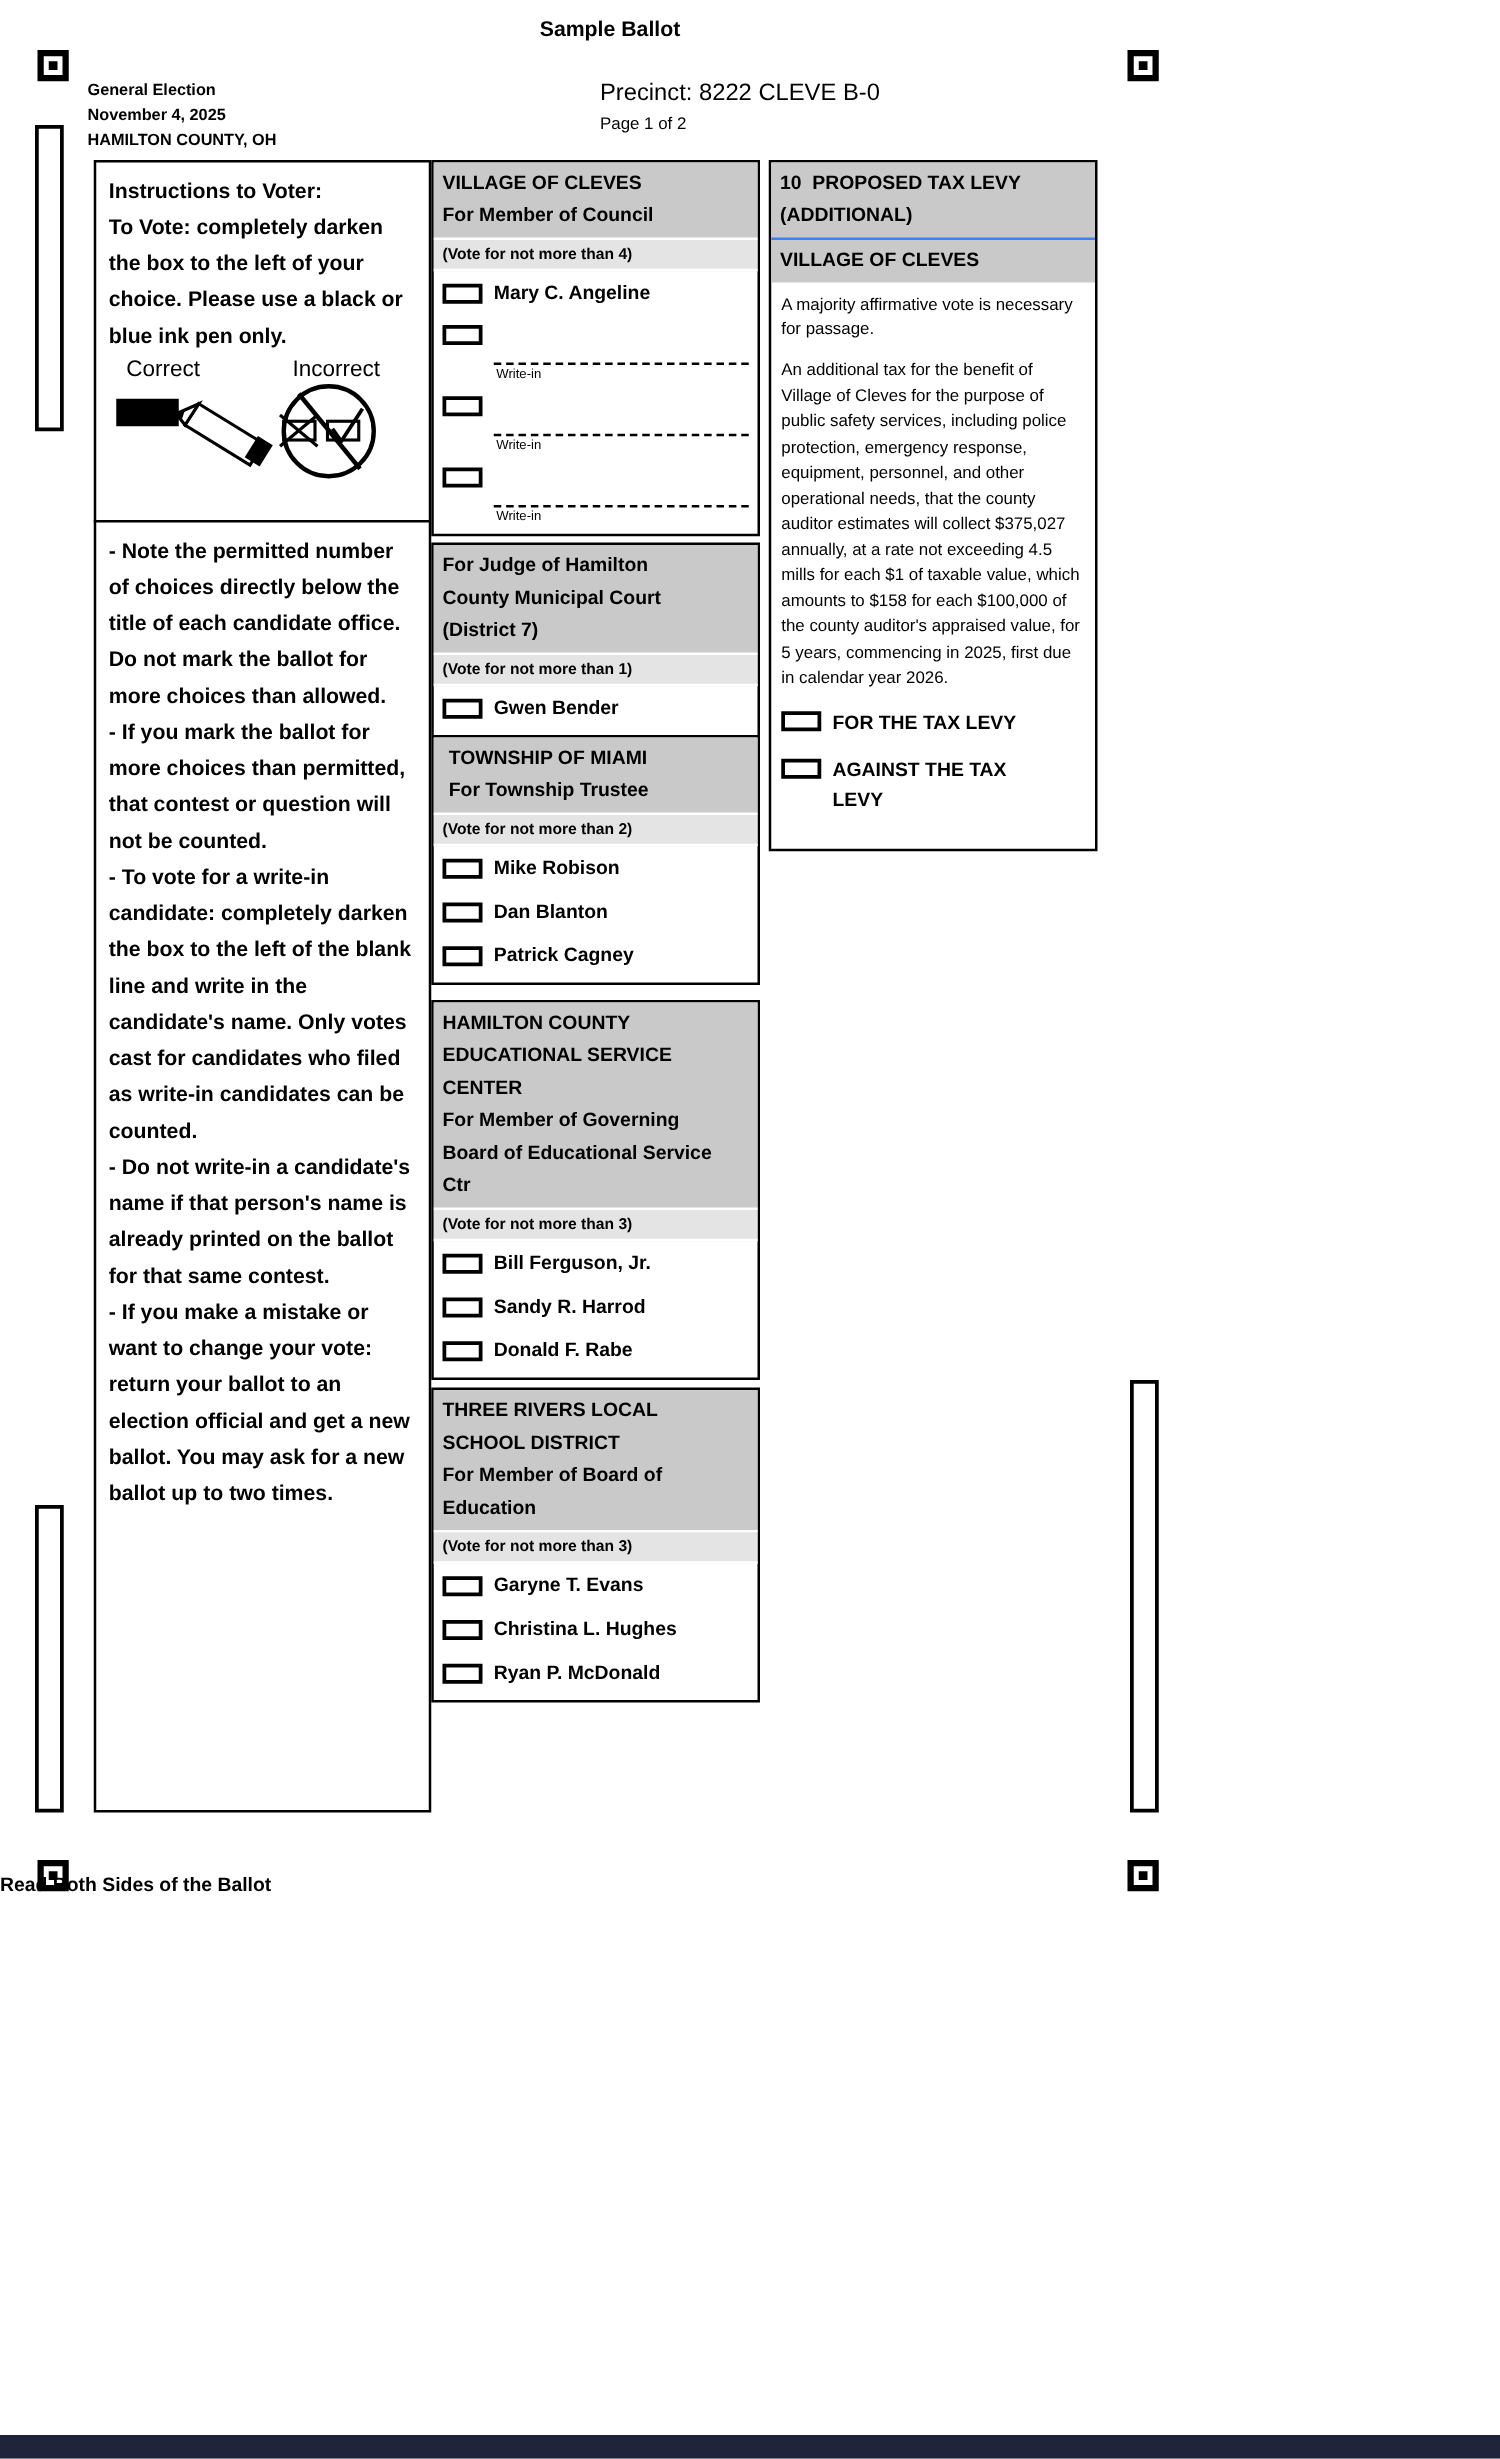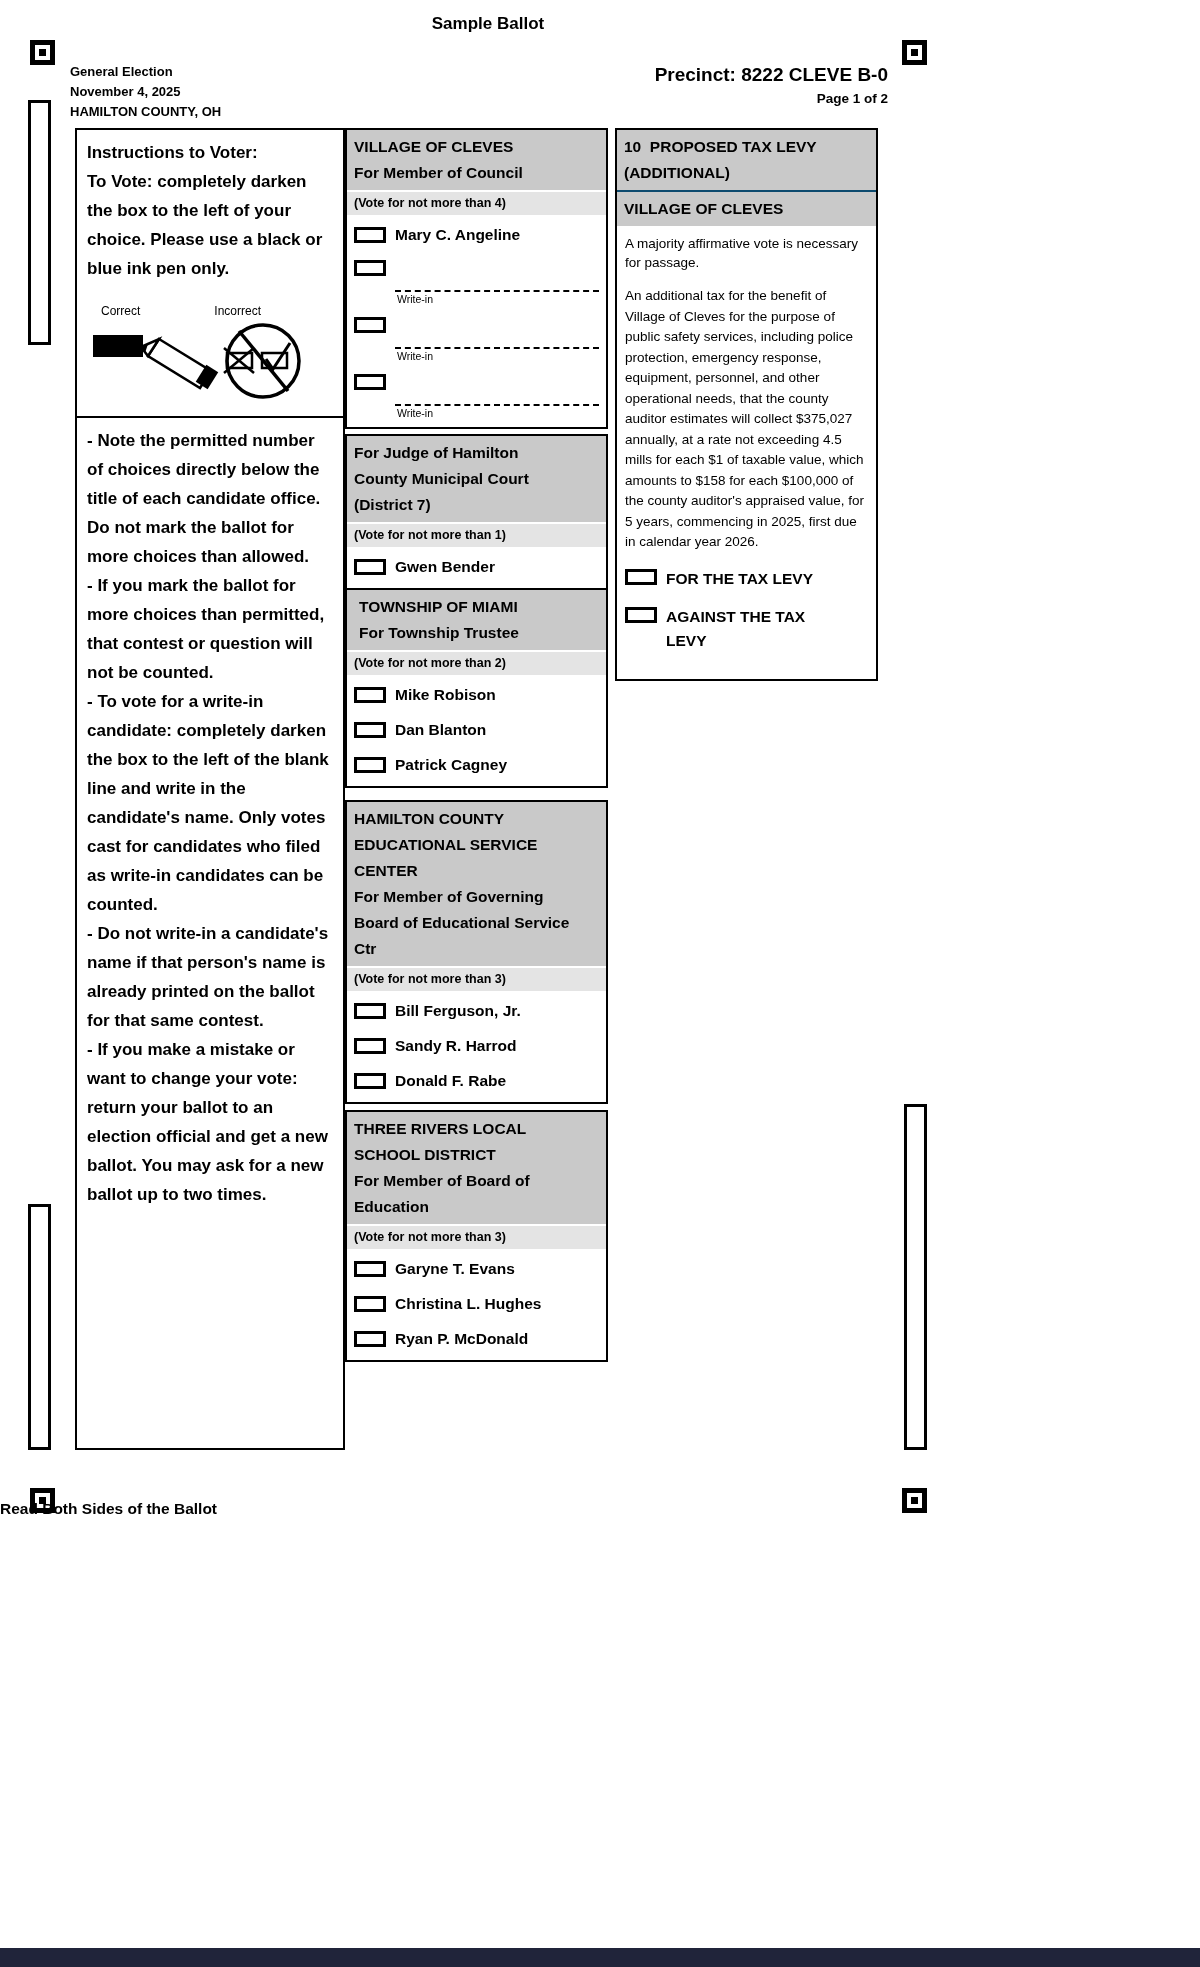--- a/index.html
+++ b/index.html
@@ -14,29 +14,29 @@
   .reg-mark { width:25px; height:25px; background:#000; display:flex; align-items:center; justify-content:center; }
   .reg-mark .mid { width:15px; height:15px; background:#fff; display:flex; align-items:center; justify-content:center; }
   .reg-mark .core { width:7px; height:7px; background:#000; }
 
   
   .side-bar { width:23px; background:#fff; border:3px solid #000; }
 
   .page-title { left:0; top:14px; width:956px; text-align:center; font-weight:bold; font-size:17px;padding-left:20px; }
 
   .header-left { left:70px; top:62px; width:300px; font-weight:bold; font-size:13px; line-height:20px; }
-  .header-right { left:500px; top:64px; width:388px; text-align:right; font-weight:bold; }
+  .header-right { left:480px; top:64px; width:388px; font-weight:normal; }
   .precinct { font-size:19px; }
   .page-num { font-size:13.5px; margin-top:5px; }
 
   
   .instr-box { left:75px; width:270px; border:2px solid #000; background:#fff; padding:8px 10px; font-weight:bold; font-size:17px; line-height:29px; overflow:hidden; }
   #instr1 { top:128px; height:290px; }
   #instr2 { top:416px; height:1034px; }
-  .demo-labels { display:flex; font-weight:normal; font-size:12px; line-height:16px; margin-top:20px; }
+  .demo-labels { display:flex; font-weight:normal; font-size:18px; line-height:16px; margin-top:4px; }
   .demo-labels span:first-child { margin-left:14px; }
   .demo-labels span:last-child { margin-left:74px; }
   .demo-svg { display:block; margin-top:2px; }
 
   
   .contest { width:263px; border:2px solid #000; background:#fff; padding-bottom:4px; }
   #c0 { left:345px; top:128px; }
   #c1 { left:345px; top:434px; }
   #c2 { left:345px; top:588px; }
   #c3 { left:345px; top:800px; }
@@ -46,21 +46,21 @@
   .cand-row { display:flex; align-items:center; gap:9px; padding:8px 7px; }
   .checkbox { width:32px; height:16px; border:3px solid #000; background:#fff; flex:0 0 auto; }
   .cand-name { font-weight:bold; font-size:15.5px; line-height:19px; }
   .writein-row { position:relative; height:57px; }
   .writein-row .checkbox { position:absolute; left:7px; top:8px; }
   .writein-line { position:absolute; left:48px; right:7px; top:38px; border-top:2px dashed #000; }
   .writein-label { position:absolute; left:50px; top:41px; font-size:10.5px; font-weight:normal; }
 
   
   #issue { left:615px; top:128px; width:263px; height:553px; border:2px solid #000; background:#fff; }
-  .issue-heading { background:#c9c9c9; font-weight:bold; font-size:15.5px; line-height:26px; padding:4px 7px; white-space:pre-wrap; border-bottom:2px solid #0c4a6e; }
+  .issue-heading { background:#c9c9c9; font-weight:bold; font-size:15.5px; line-height:26px; padding:4px 7px; white-space:pre-wrap; border-bottom:2px solid #3b82f6; }
   .issue-subheading { background:#c9c9c9; font-weight:bold; font-size:15.5px; line-height:26px; padding:4px 7px; }
   .issue-body { padding:8px; }
   .majority-note { font-weight:normal; font-size:13.5px; line-height:19px; }
   .issue-text { margin-top:14px; font-size:13.5px; line-height:20.5px; }
   .option-row { display:flex; align-items:flex-start; gap:9px; padding:0 0 0 0; margin-top:14px; }
   .option-row .checkbox { margin-top:2px; }
   .option-label { font-weight:bold; font-size:15.5px; line-height:24px; max-width:168px; }
 
   .bottom-note { left:0; top:1500px; width:956px; text-align:left; font-weight:bold; font-size:15.5px; }
   .bottom-bar { left:0; top:1948px; width:1200px; height:19px; }

